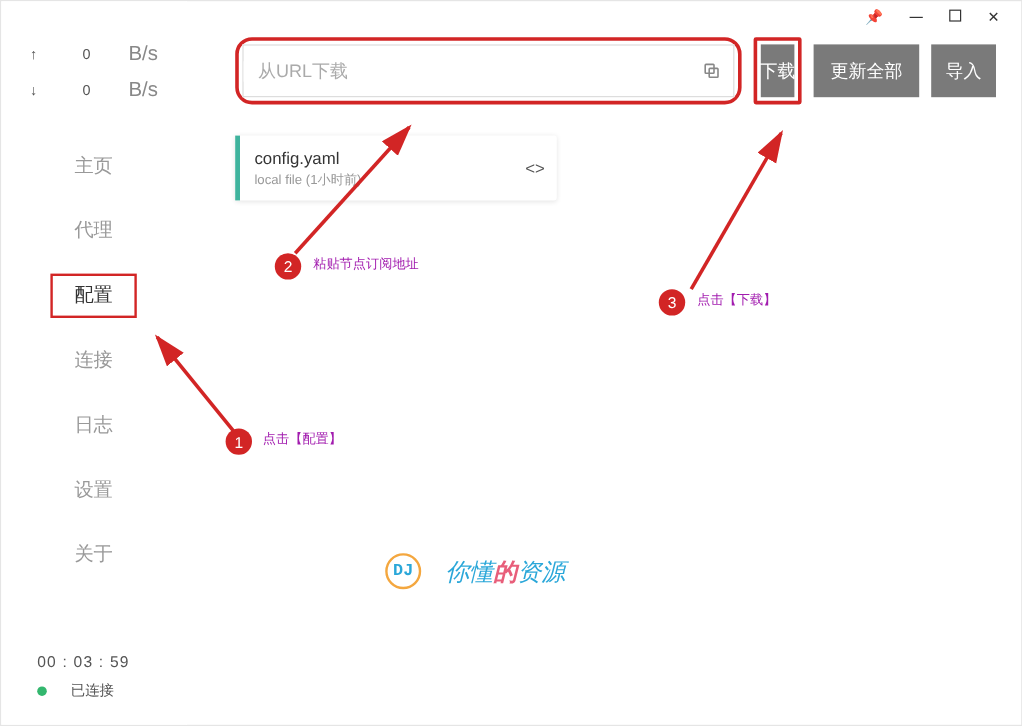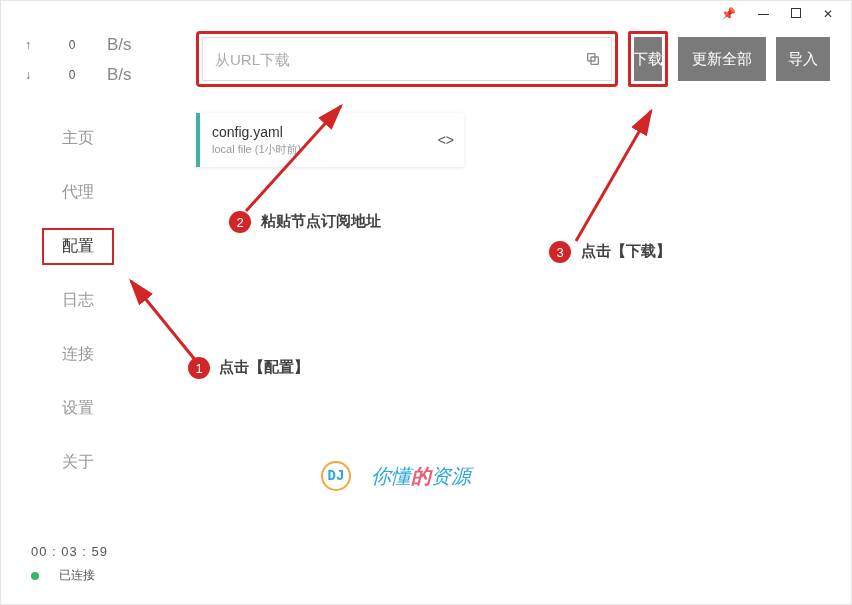--- a/index.html
+++ b/index.html
@@ -93,21 +93,21 @@
     padding: 30px 20px 0 40px;
   }
   .action-row {
     display: flex;
     align-items: center;
     gap: 10px;
   }
   .url-wrap {
     border: 3px solid #d22525;
     padding: 3px;
-    border-radius: 4px;
+    border-radius: 14px;
   }
   .url-box {
     display: flex;
     align-items: center;
     width: 410px;
     height: 44px;
     border: 1px solid #ddd;
     background: #fff;
   }
   .url-input {
@@ -163,23 +163,23 @@
     position: absolute;
     width: 22px; height: 22px;
     border-radius: 50%;
     background: #d22525;
     color: #fff;
     font-size: 13px;
     display: flex; align-items: center; justify-content: center;
   }
   .anno-text {
     position: absolute;
-    color: #404040;
-    font-size: 15px;
-    font-weight: 700;
+    color: #a21caf;
+    font-size: 11px;
+    font-weight: 400;
   }
 
   
   .logo {
     position: absolute;
     left: 320px; top: 460px;
     font-size: 20px;
     font-style: italic;
     font-family: Liberation Mono, monospace;
     color: #2aa7d9;
@@ -229,24 +229,24 @@
     <div class="nav-item">
         <span>主页</span>
       </div>
     <div class="nav-item">
         <span>代理</span>
       </div>
     <div class="nav-item active">
         <span>配置</span>
       </div>
     <div class="nav-item">
+        <span>连接</span>
+      </div>
+    <div class="nav-item">
         <span>日志</span>
-      </div>
-    <div class="nav-item">
-        <span>连接</span>
       </div>
     <div class="nav-item">
         <span>设置</span>
       </div>
     <div class="nav-item">
         <span>关于</span>
       </div>
   </div>
 
   <div class="bottom-status">

